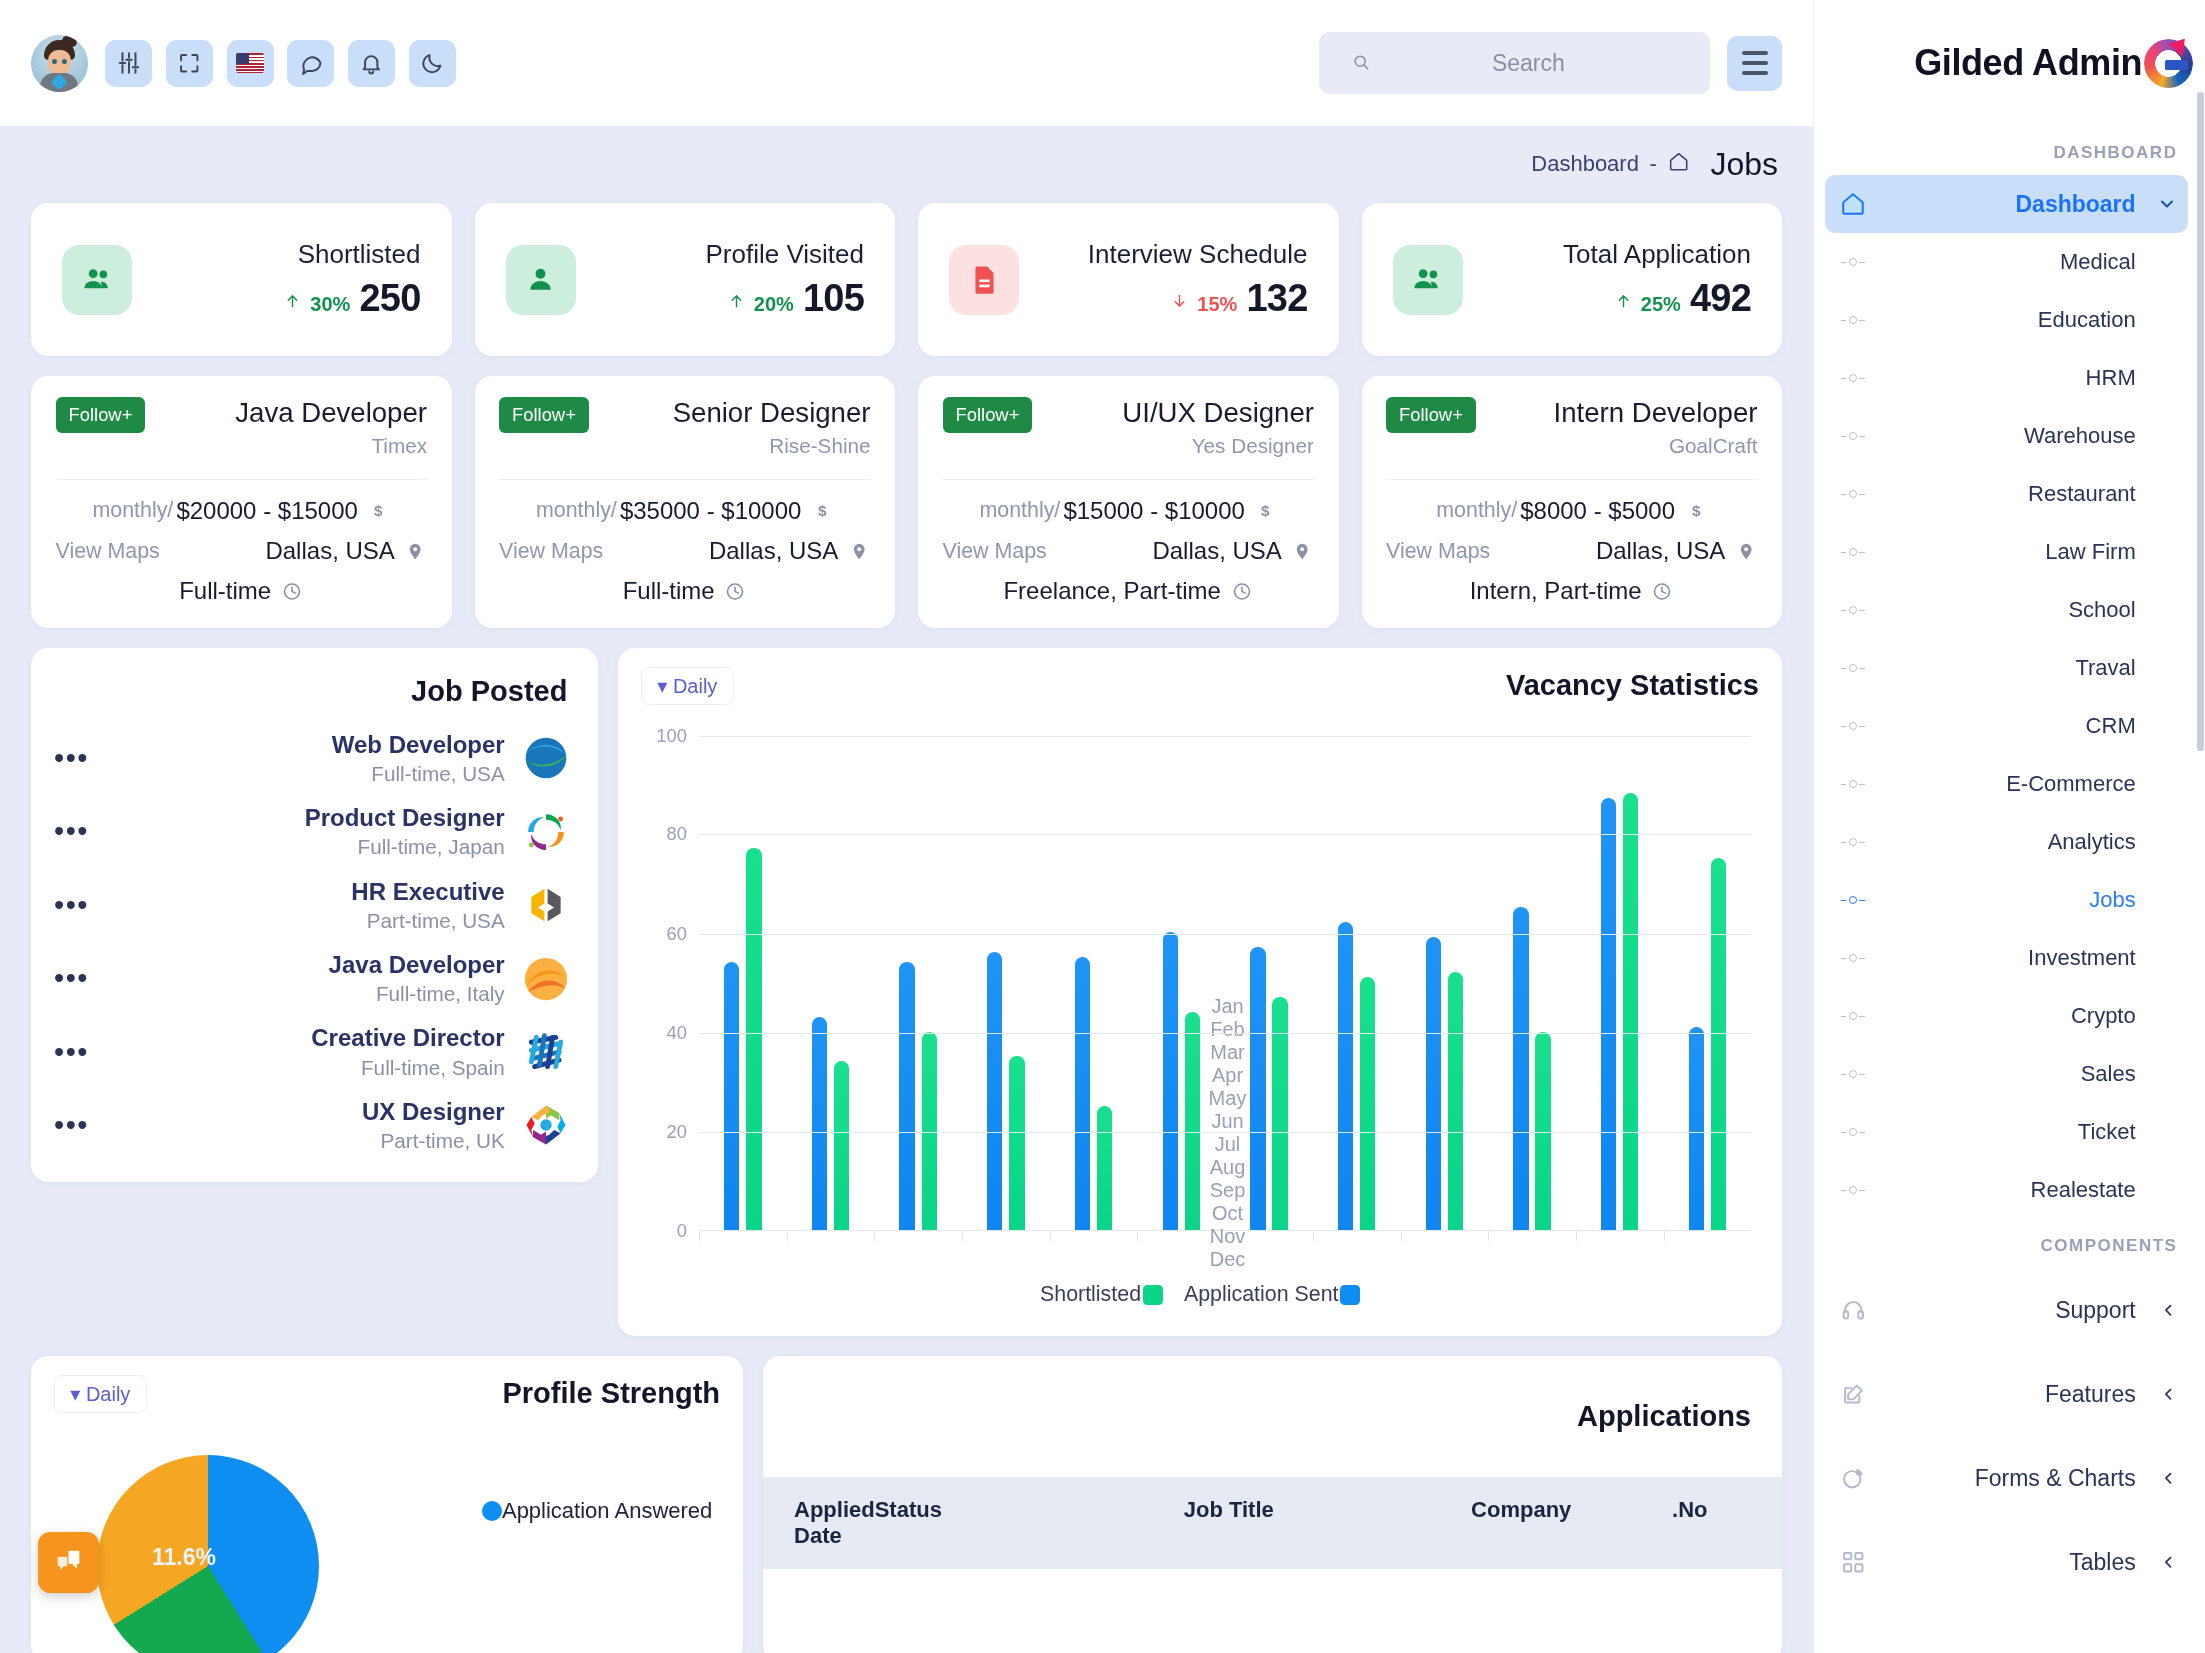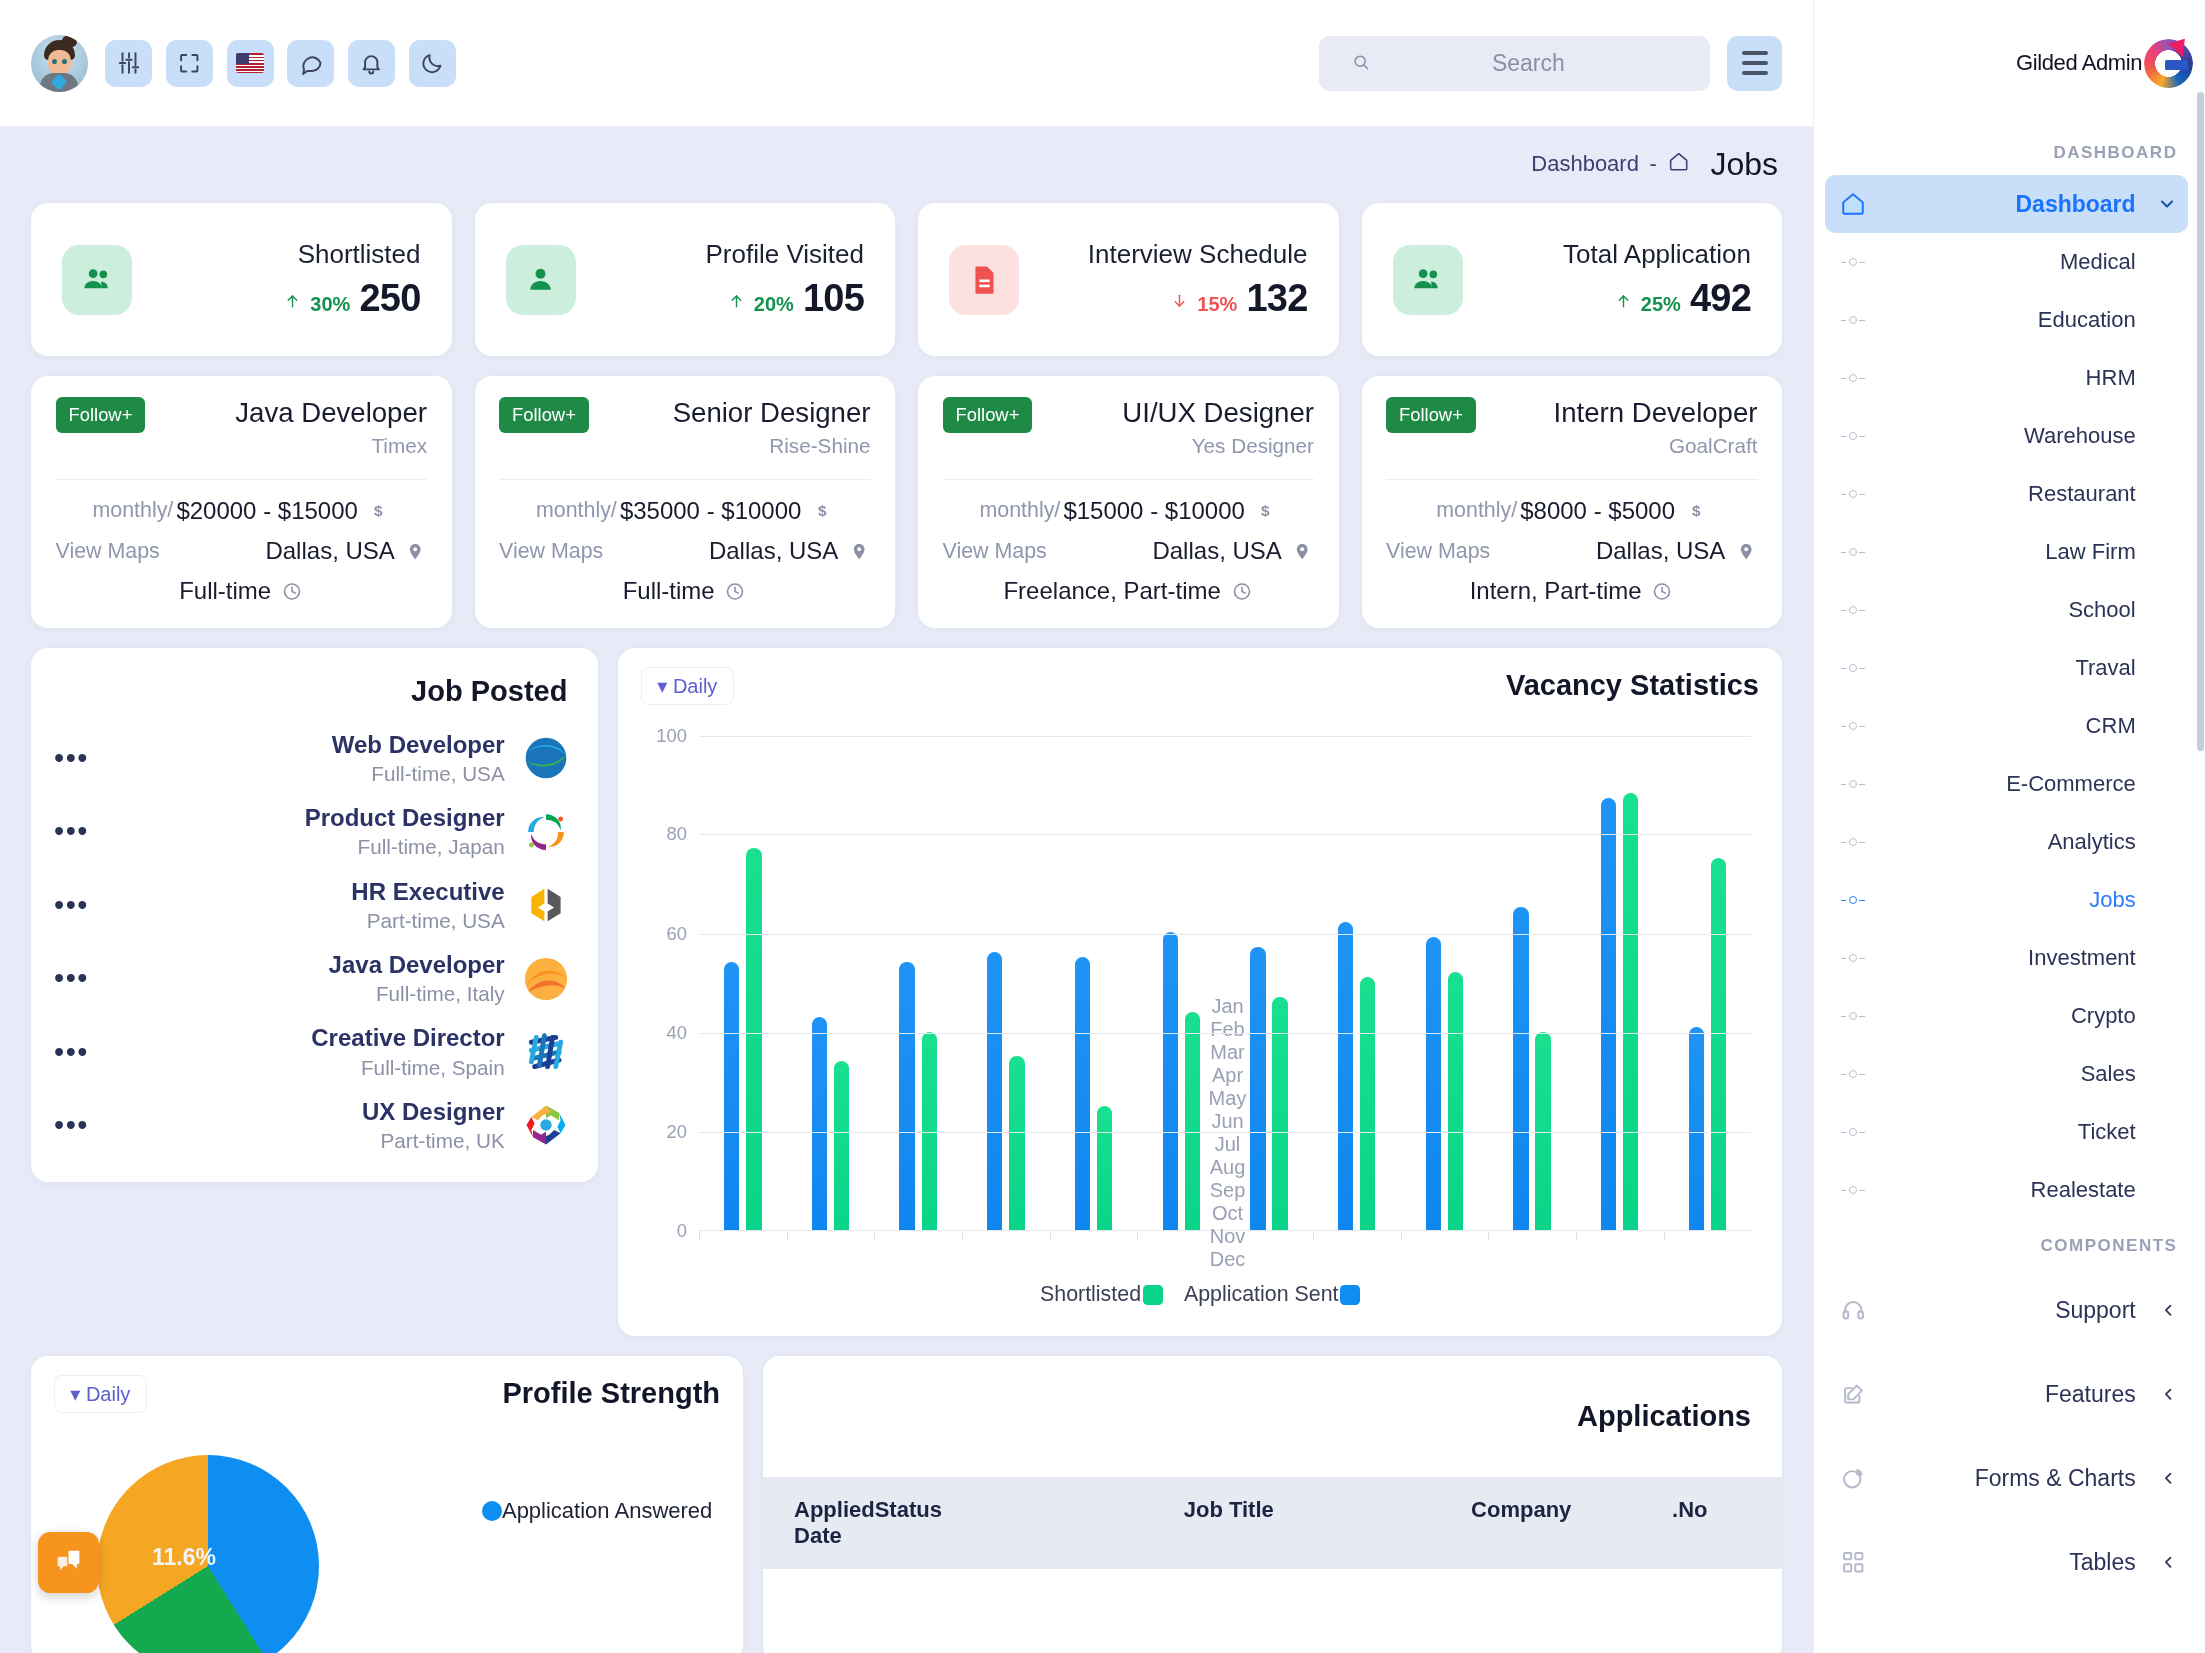--- a/index.html
+++ b/index.html
@@ -45,21 +45,21 @@
 
   .flagicon {
     width: 27.6px; height: 20px; border-radius: 2.3px; overflow: hidden;
     display: block; position: relative; background: #b22234;
   }
   .flagicon .stripe { position:absolute; left:0; width:100%; height:1.5px; background:#fff; }
   .flagicon .canton { position:absolute; left:0; top:0; width:12.3px; height:10.7px; background:#3c3b6e; }
 
   .search-wrap { margin-left: auto; display: flex; align-items: center; }
   .search-box {
-    width: 391px; height: 55px; background: #e8eaf6; border-radius: 10.7px;
+    width: 391px; height: 62px; background: #e8eaf6; border-radius: 10.7px;
     display: flex; align-items: center; padding: 0 32px;
     border: none;
   }
   .search-box .sicon { flex: none; margin-right: 7.7px; }
   .search-input {
     flex: 1; border: none; outline: none; background: transparent;
     font-family: "Liberation Sans", sans-serif; font-size: 23px;
     color: #7b7f93; text-align: center;
   }
   .search-input::placeholder { color: #8b8fa3; }
@@ -79,21 +79,21 @@
     border-left: 0.8px solid #eceef5;
     direction: rtl; text-align: right;
     z-index: 30;
     overflow: hidden;
   }
   .brand {
     height: 126px; display: flex; align-items: center; justify-content: flex-start;
     padding-right: 17px; gap: 1.5px;
   }
   .brand-text {
-    font-size: 22px; font-weight: 400; color: #101223;
+    font-size: 36px; font-weight: 700; color: #101223;
     letter-spacing: -0.4px; direction: ltr;
   }
   .brand-g {
     width: 49px; height: 49px; position: relative; flex: none;
     margin-right: -4.6px;
   }
   .brand-g .ring {
     position:absolute; inset:0; border-radius:50%;
     background: conic-gradient(from 200deg, #f9a825 0deg, #ef5350 60deg, #ec407a 110deg, #7e57c2 170deg, #2b3a8f 250deg, #1565c0 310deg, #f9a825 360deg);
     -webkit-mask: radial-gradient(circle, transparent 38%, #000 39%);

